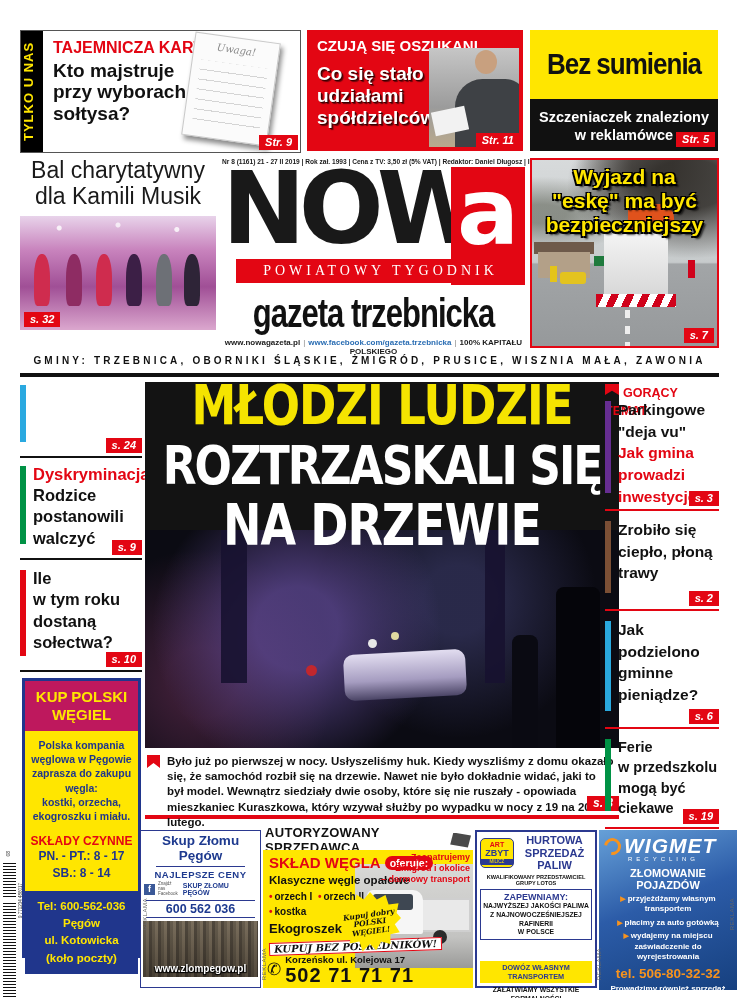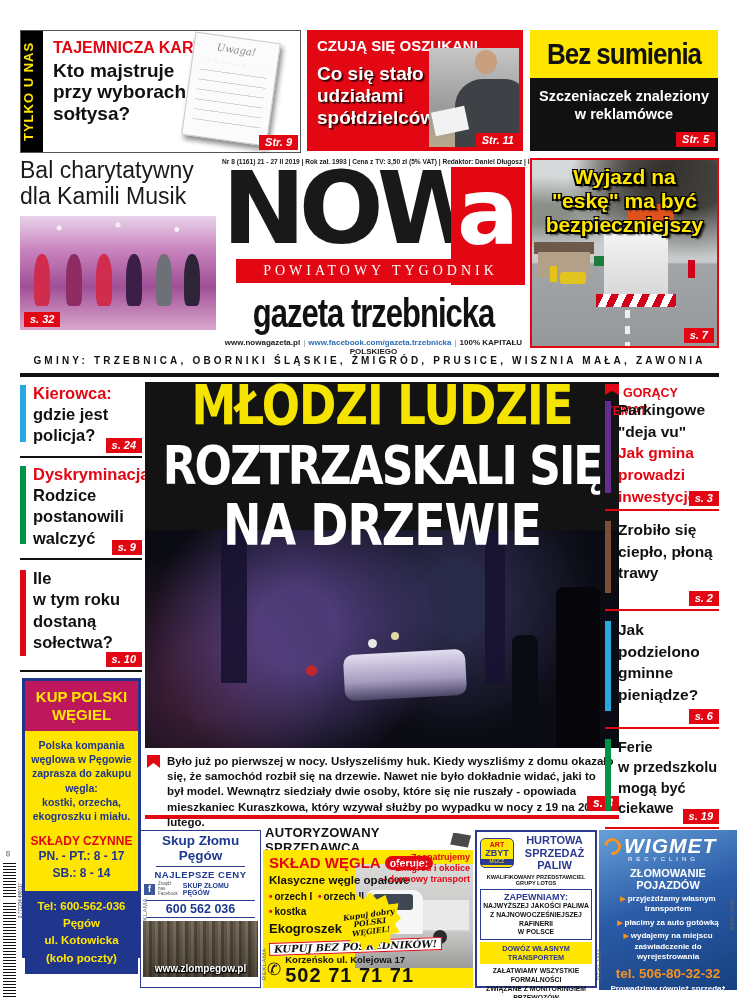--- a/index.html
+++ b/index.html
@@ -29,26 +29,26 @@
   .t-cheated .title{position:absolute;left:10px;top:33px;width:128px;color:#fff;font-weight:bold;
                     font-size:19px;line-height:1.15;text-shadow:1px 1px 0 #3a0000,2px 2px 1px rgba(0,0,0,.55);}
   .man-photo{position:absolute;left:122px;top:18px;right:4px;bottom:4px;
              background:linear-gradient(180deg,#c6c6c6 0%,#9b9b9b 60%,#b9a98d 100%);overflow:hidden;}
   .man-jacket{position:absolute;right:-8px;bottom:-6px;width:72px;height:74px;background:#3e4145;
               border-radius:38% 30% 0 0;}
   .man-head{position:absolute;right:22px;top:2px;width:22px;height:24px;background:#c8a07f;border-radius:50%;}
   .man-paper{position:absolute;left:4px;bottom:14px;width:34px;height:24px;background:#f2f2f2;transform:rotate(-12deg);}
 
   .t-conscience{left:530px;top:30px;width:188px;height:121px;background:#111;}
-  .tc-yellow{height:48px;background:#ffe600;display:flex;align-items:center;justify-content:center;}
+  .tc-yellow{height:69px;background:#ffe600;display:flex;align-items:center;justify-content:center;}
   .tc-yellow span{font-size:26px;font-weight:bold;letter-spacing:-1px;color:#111;transform:scaleY(1.15);}
   .tc-black{height:64px;color:#fff;font-weight:bold;font-size:14.5px;text-align:center;padding-top:9px;line-height:1.25;}
 
   
-  .charity{left:20px;top:158px;width:196px;height:190px;}
+  .charity{left:20px;top:158px;width:196px;height:190px;text-align:center;}
   .charity .title{font-size:23px;line-height:1.12;color:#1a1a1a;}
   .party-photo{position:absolute;left:0;top:58px;width:196px;height:114px;overflow:hidden;
     background:linear-gradient(180deg,#e8d3ea 0%,#c883bd 30%,#a04f96 62%,#dba7ce 100%);}
   .pfig{position:absolute;bottom:24px;width:16px;height:52px;border-radius:45% 45% 20% 20%;background:#5c2154;}
   .pfig.red{background:#cf2c4e;}
   .party-lights{position:absolute;left:0;top:0;right:0;height:30px;
     background:radial-gradient(circle at 20% 40%,rgba(255,255,255,.8) 0 2px,transparent 3px),
                radial-gradient(circle at 50% 30%,rgba(255,255,255,.7) 0 2px,transparent 3px),
                radial-gradient(circle at 80% 45%,rgba(255,255,255,.8) 0 2px,transparent 3px);}
 
@@ -209,21 +209,21 @@
              text-align:center;flex:none;}
   .fuel-logo .a{color:#e30613;font-weight:bold;font-size:7px;line-height:8px;display:block;margin-top:2px;}
   .fuel-logo .z{color:#2b3990;font-weight:bold;font-size:9px;line-height:9px;display:block;}
   .fuel-logo .m{background:#2b3990;color:#ffe600;font-size:4.5px;line-height:6px;display:block;margin-top:1px;}
   .af-title{color:#2b3990;font-weight:bold;font-size:11px;line-height:1.15;text-align:center;flex:1;}
   .af-sub{font-size:5.6px;font-weight:bold;text-align:center;margin-top:2px;}
   .af-box{border:1.5px solid #2b3990;margin-top:3px;padding:2px;text-align:center;}
   .af-box .t{color:#2b3990;font-weight:bold;font-size:9px;}
   .af-box .b{font-size:6.8px;font-weight:bold;line-height:1.3;}
   .af-strip{background:#ffe600;color:#2b3990;font-weight:bold;font-size:7.3px;text-align:center;
-            padding:2px 0;margin-top:2px;}
+            padding:2px 0;margin-top:21px;}
   .af-form{font-size:6.8px;font-weight:bold;text-align:center;padding:3px 0;line-height:1.3;}
 
   .ad-wigmet{left:599px;top:830px;width:138px;height:160px;box-sizing:border-box;padding:4px 5px;
     background:linear-gradient(160deg,#66a0d8 0%,#2c5ca8 45%,#16407f 100%);color:#fff;}
   .wg-logorow{display:flex;align-items:center;gap:3px;}
   .wg-swoosh{width:17px;height:17px;border:3px solid #f7931e;border-left-color:transparent;
              border-radius:50%;transform:rotate(-35deg);box-sizing:border-box;flex:none;}
   .wg-name{font-style:italic;font-weight:bold;font-size:21px;letter-spacing:1px;}
   .wg-rec{font-size:6px;letter-spacing:4px;margin-left:24px;margin-top:-2px;}
   .wg-title{font-weight:bold;font-size:11px;text-align:center;margin-top:5px;}
@@ -325,25 +325,20 @@
     <div class="road-title pre">Wyjazd na
 "eskę" ma być
 bezpieczniejszy</div>
     <span class="badge" style="right:3px;bottom:3px;">s. 7</span>
   </div>
 
   <div class="abs gminy">GMINY: TRZEBNICA, OBORNIKI ŚLĄSKIE, ŻMIGRÓD, PRUSICE, WISZNIA MAŁA, ZAWONIA</div>
 
   <div class="side-teaser" style="top:383px;height:73px;">
     <div class="bar" style="background:#2aa9e0;bottom:14px;"></div>
-    <div class="txt">
-      <div class="kicker">Kierowca:</div>
-      <div class="title pre">gdzie jest
-policja?</div>
-    </div>
     <span class="badge">s. 24</span>
   </div>
   <div class="side-teaser" style="top:464px;height:94px;">
     <div class="bar" style="background:#009245;bottom:14px;"></div>
     <div class="txt">
       <div class="kicker">Dyskryminacja?</div>
       <div class="title pre">Rodzice
 postanowili
 walczyć</div>
     </div>

